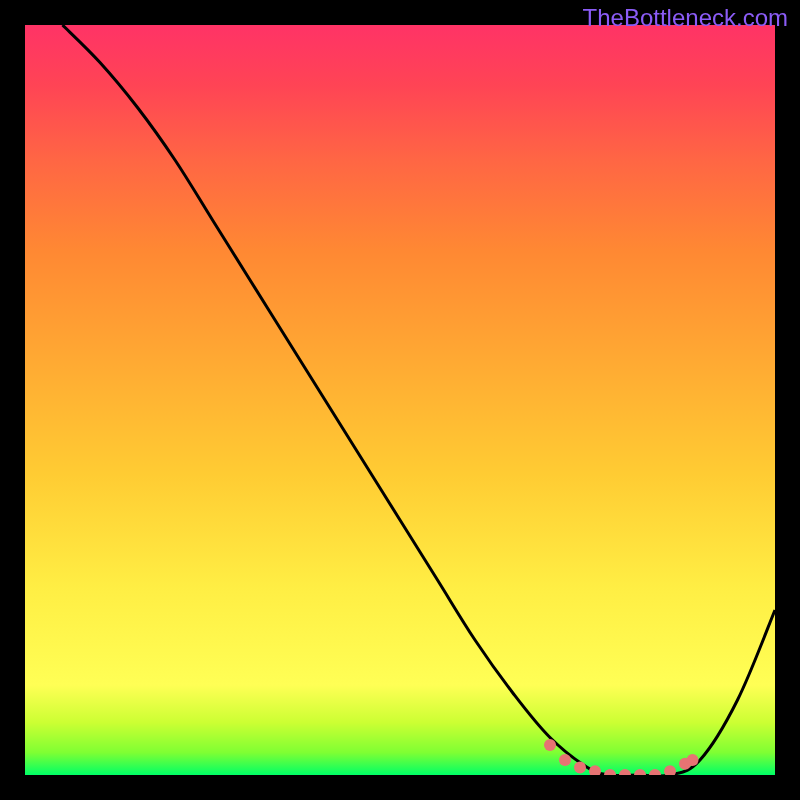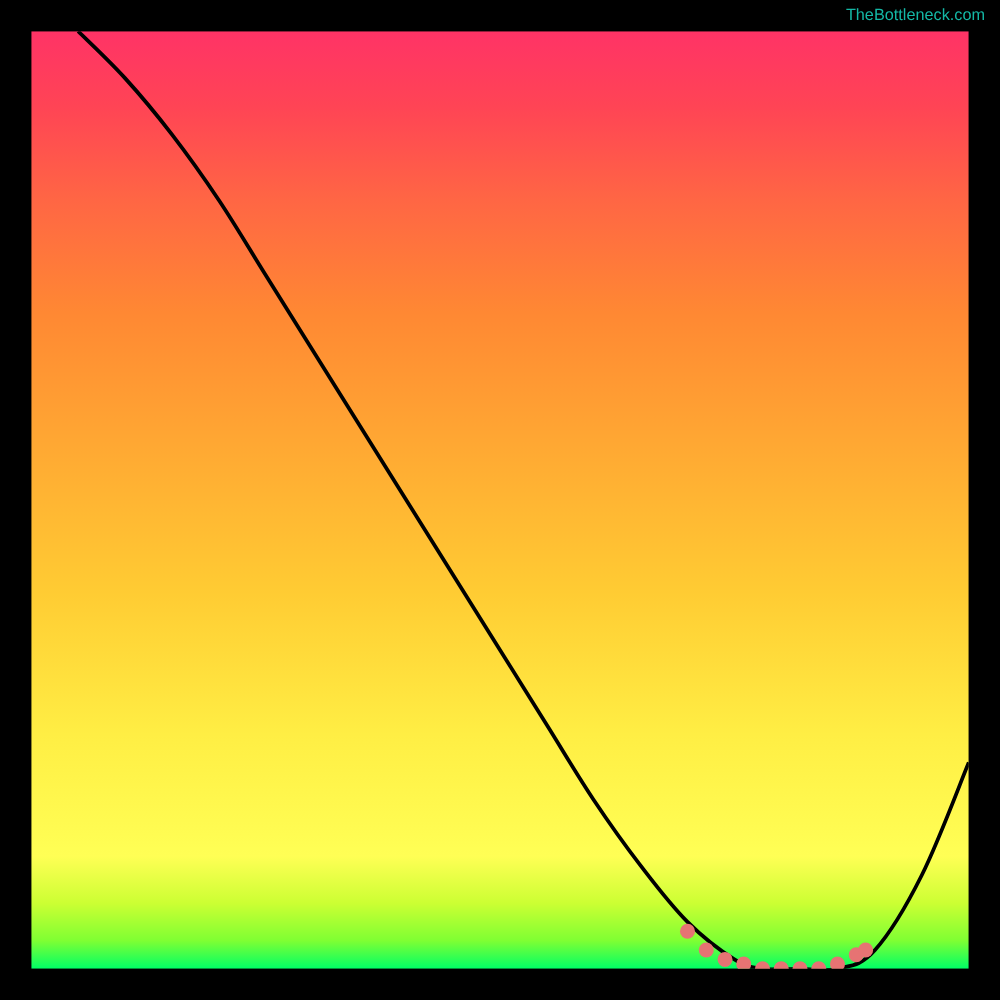--- a/index.html
+++ b/index.html
@@ -11,22 +11,22 @@
       width: 800px;
       height: 800px;
       background: #000;
       position: relative;
       font-family: Arial, sans-serif;
     }
     .watermark {
       position: absolute;
       top: 4px;
       right: 12px;
-      color: #14b8a6;
-      font-size: 13px;
+      color: #8b5cf6;
+      font-size: 24px;
       font-weight: 500;
       z-index: 10;
     }
     .chart-container {
       position: absolute;
       top: 25px;
       left: 25px;
       width: 750px;
       height: 750px;
       background: #000;

